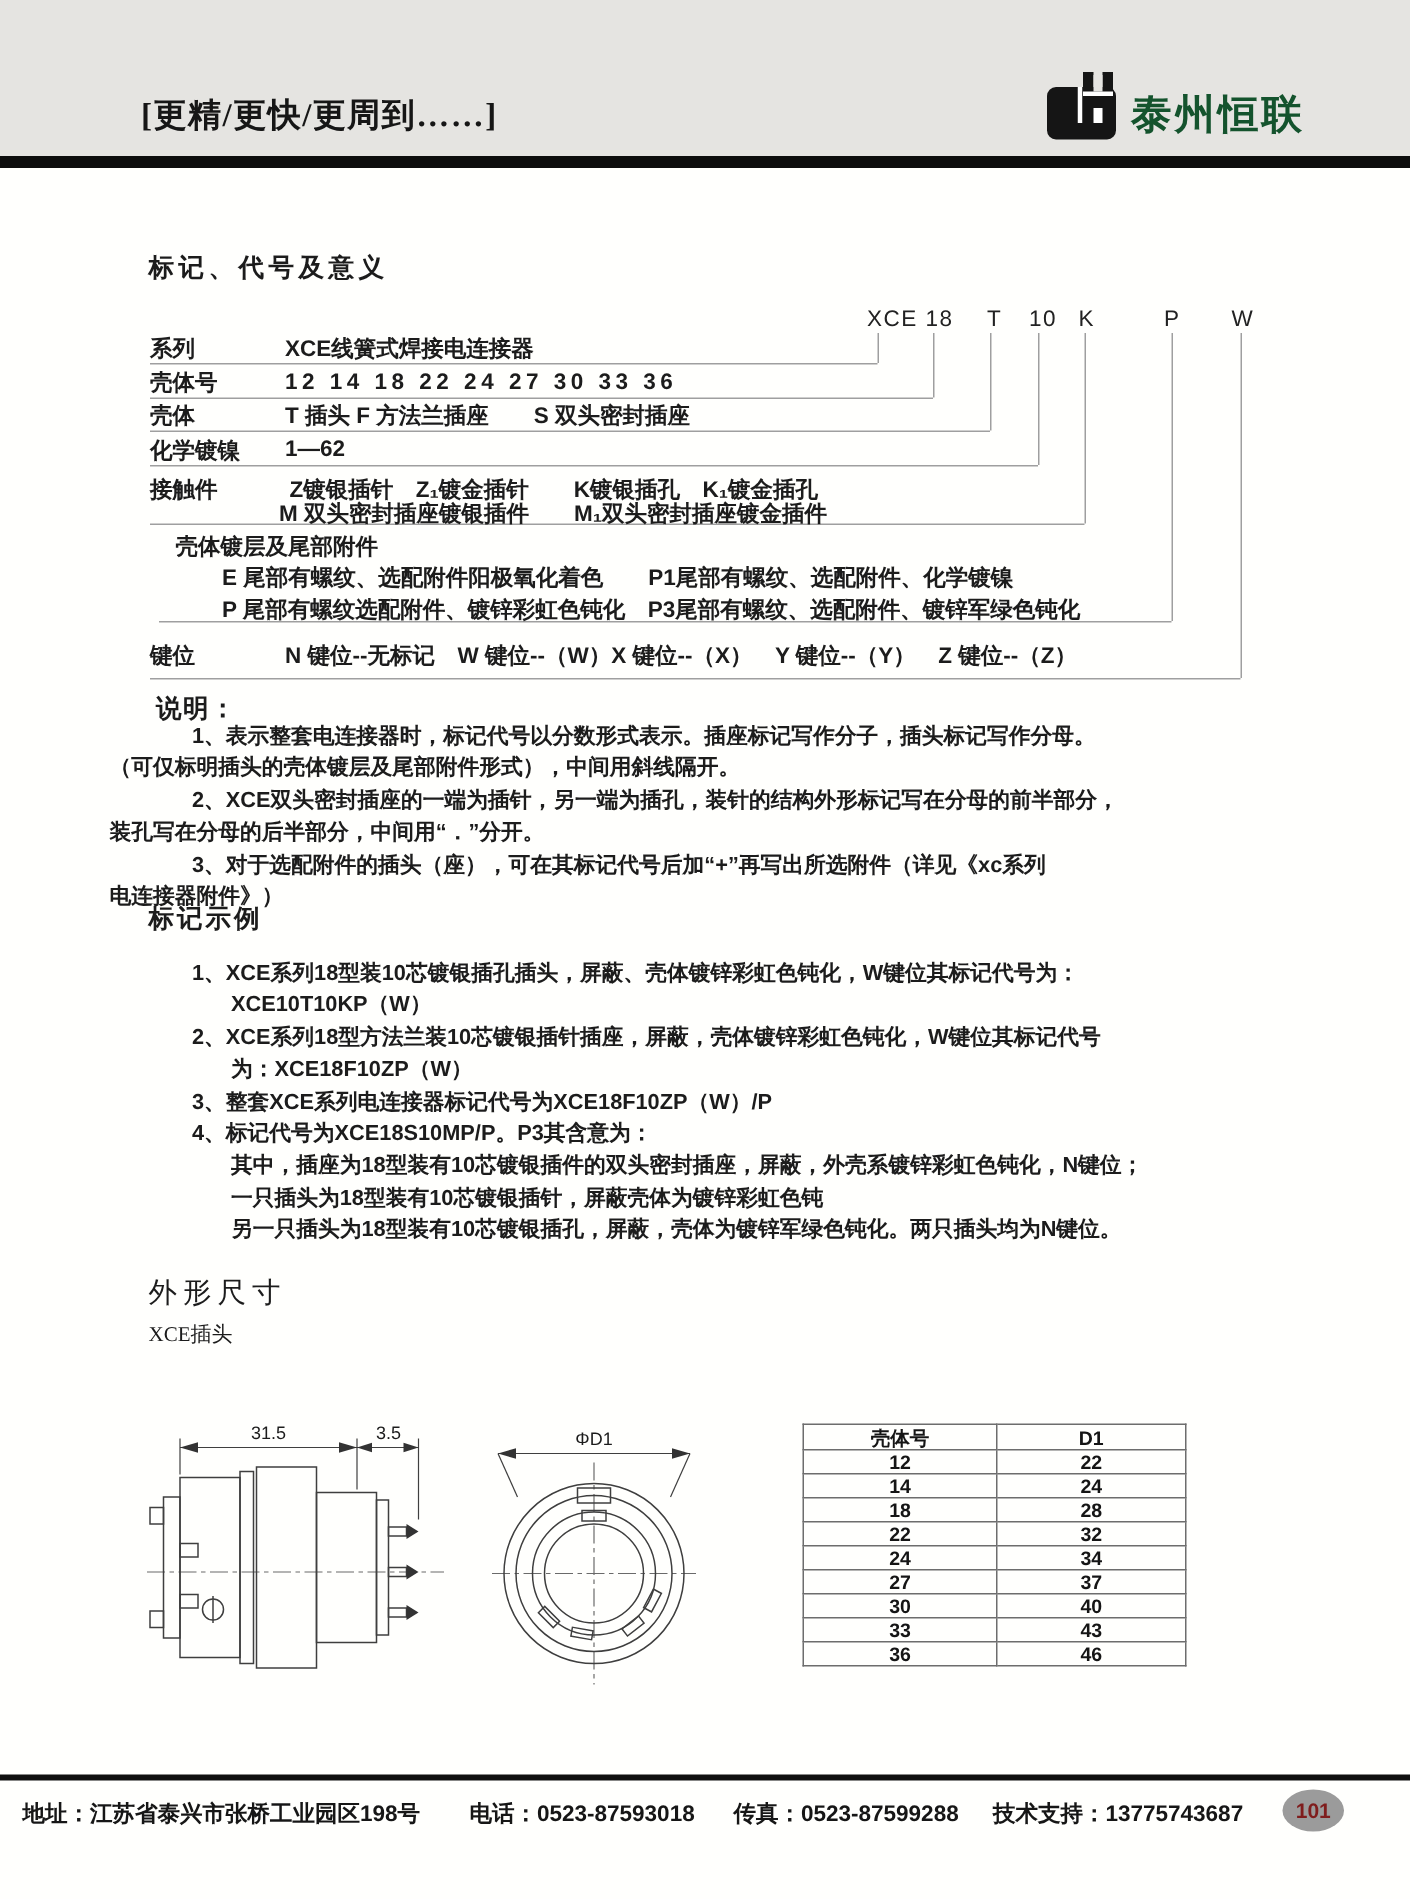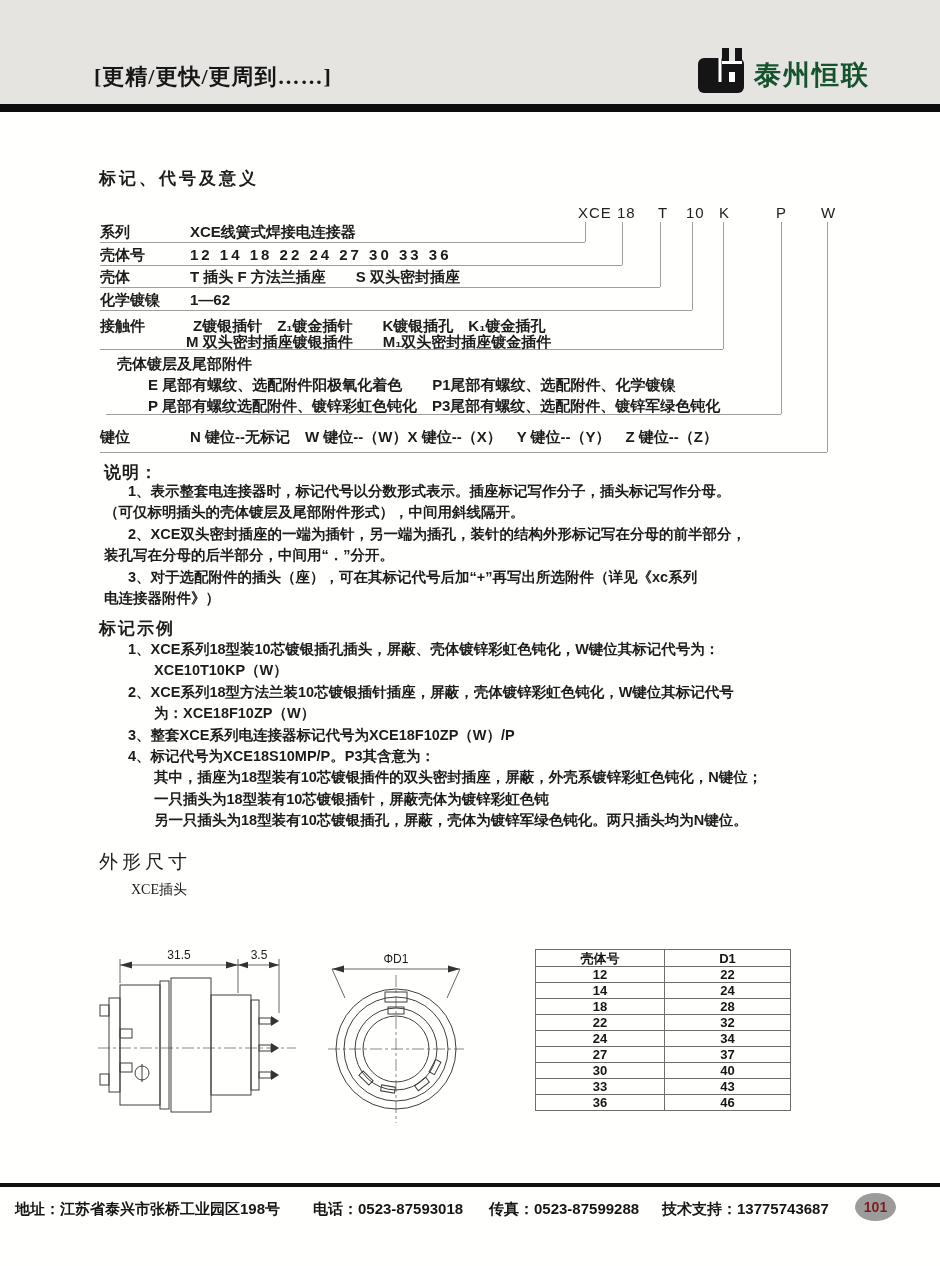--- a/index.html
+++ b/index.html
@@ -8,36 +8,36 @@
   
   .header{position:absolute;left:0;top:0;width:940px;height:104px;background:#e5e4e1;}
   .slogan{position:absolute;left:94px;top:62px;font-family:"Liberation Serif",serif;
           font-weight:700;font-size:22px;letter-spacing:1px;color:#161616;}
   .logo{position:absolute;left:698px;top:48px;display:flex;align-items:flex-end;}
   .brand{font-size:27px;font-weight:800;letter-spacing:2px;color:#14532d;margin-left:8px;line-height:46px;}
   .black-bar{position:absolute;left:0;top:104px;width:940px;height:8px;background:#0d0d0d;}
   
   .h-mark{position:absolute;left:99px;top:167px;font-size:17px;font-weight:700;letter-spacing:3px;}
   .h-notes{position:absolute;left:104px;top:461px;font-size:17px;font-weight:700;letter-spacing:1px;}
-  .h-examples{position:absolute;left:99px;top:617px;font-size:17px;font-weight:700;letter-spacing:2px;}
+  .h-examples{position:absolute;left:99px;top:601px;font-size:17px;font-weight:700;letter-spacing:2px;}
   .h-dim{position:absolute;left:99px;top:849px;font-size:19px;font-weight:400;letter-spacing:4px;
          font-family:"Liberation Serif",serif;}
-  .sub-dim{position:absolute;left:99px;top:881px;font-size:14px;font-family:"Liberation Serif",serif;margin-left:32px;}
+  .sub-dim{position:absolute;left:99px;top:881px;font-size:14px;font-family:"Liberation Serif",serif;}
   
   .diagram{position:absolute;left:0;top:196px;width:940px;height:266px;font-size:15px;}
   .code-part{position:absolute;top:8px;font-size:15px;color:#222;letter-spacing:1px;}
   .vline{position:absolute;border-left:1px solid #9f9f9f;width:0;}
   .uline{position:absolute;border-bottom:1px solid #9f9f9f;height:0;}
   .row-label{position:absolute;left:100px;font-weight:700;white-space:nowrap;}
   .row-value{position:absolute;left:190px;font-weight:700;white-space:nowrap;}
   
   .notes{position:absolute;left:0;top:481px;width:808px;font-size:14.5px;font-weight:600;line-height:21.4px;}
   .examples{position:absolute;left:0;top:639px;width:940px;font-size:14.5px;font-weight:600;line-height:21.4px;}
   .ln-num{margin-left:128px;white-space:nowrap;}
-  .ln-cont{margin-left:104px;white-space:nowrap;}
+  .ln-cont{margin-left:73px;white-space:nowrap;}
   .ex-cont{margin-left:154px;white-space:nowrap;}
   
   .svg-side{position:absolute;left:98px;top:945px;}
   .svg-front{position:absolute;left:318px;top:945px;text-align:right;}
   svg .ol{fill:none;stroke:#3f3f3f;stroke-width:1;}
   svg .cl{fill:none;stroke:#6a6a6a;stroke-width:0.8;stroke-dasharray:12 3 3 3;}
   svg .dim{fill:none;stroke:#3f3f3f;stroke-width:0.8;}
   svg .ar{fill:#333;stroke:none;}
   svg text{font-family:"Liberation Sans",sans-serif;font-size:12px;fill:#1c1c1c;}
   

